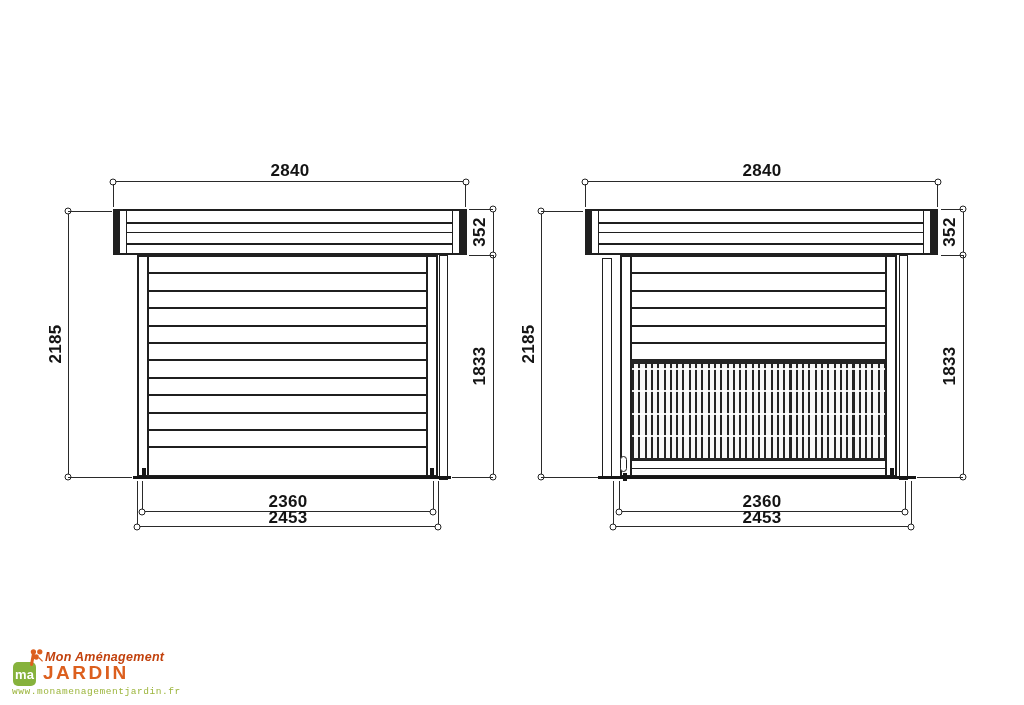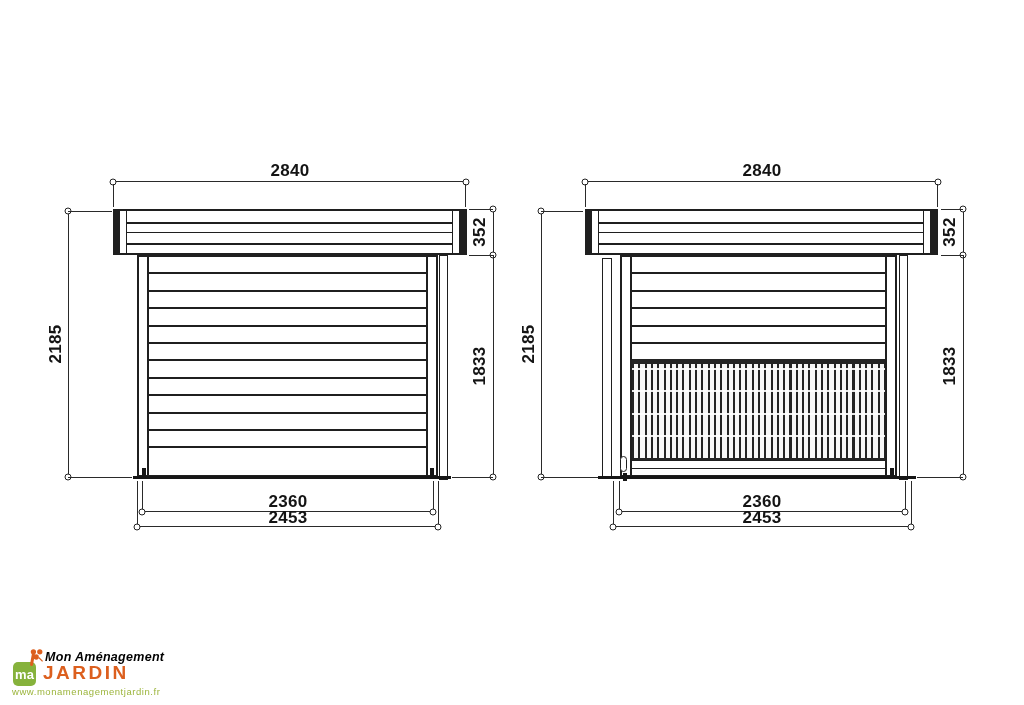--- a/index.html
+++ b/index.html
@@ -50,21 +50,21 @@
   .logo-box { position: absolute; left: 13px; top: 662px; width: 23px; height: 24px;
     border-radius: 5px; display: flex; align-items: center; justify-content: center;
     font-weight: bold; font-size: 13px; color: #fff; letter-spacing: 0; }
   .logo-accent { position: absolute; left: 31px; top: 652px; width: 2.6px; height: 14px;
     transform: rotate(10deg); border-radius: 2px; }
   .logo-line1 { position: absolute; left: 45px; top: 650px; font-size: 12.5px;
     font-style: italic; font-weight: 600; letter-spacing: .3px; }
   .logo-line2 { position: absolute; left: 43px; top: 662px; font-size: 19px;
     font-weight: 800; letter-spacing: 2.5px; }
   .logo-url { position: absolute; left: 12px; top: 686px; font-size: 9.5px;
-    letter-spacing: .55px; }
+    letter-spacing: .55px; font-family: Liberation Mono, monospace; }
 </style>
 </head>
 <body>
 
 <div class="canvas">
 
   <div>
 
     <div class="dl h" style="left:113px;top:181px;width:353px;"></div>
     <div class="dot" style="left:113px;top:182px;"></div>
@@ -198,18 +198,18 @@
     </div>
     <div class="logo-accent" style="background:#dc5f1e;"></div>
     <span class="abs" style="left:29px;top:647px;">
       <svg width="16" height="16" viewBox="0 0 20 20">
         <circle cx="5.5" cy="6" r="3.3" fill="#dc5f1e"></circle>
         <circle cx="13.5" cy="6" r="3.3" fill="#dc5f1e"></circle>
         <circle cx="9" cy="12.5" r="3.3" fill="#dc5f1e"></circle>
         <path d="M12 13 L17 18" stroke="#dc5f1e" stroke-width="1.6" fill="none"></path>
       </svg>
     </span>
-    <div class="logo-line1" style="color:#000000;">Mon Aménagement</div>
+    <div class="logo-line1" style="color:#c2410c;">Mon Aménagement</div>
     <div class="logo-line2" style="color:#dc5f1e;">JARDIN</div>
     <div class="logo-url" style="color:#9cb53c;">www.monamenagementjardin.fr</div>
   </div>
 
 </div>
 
 </body></html>

